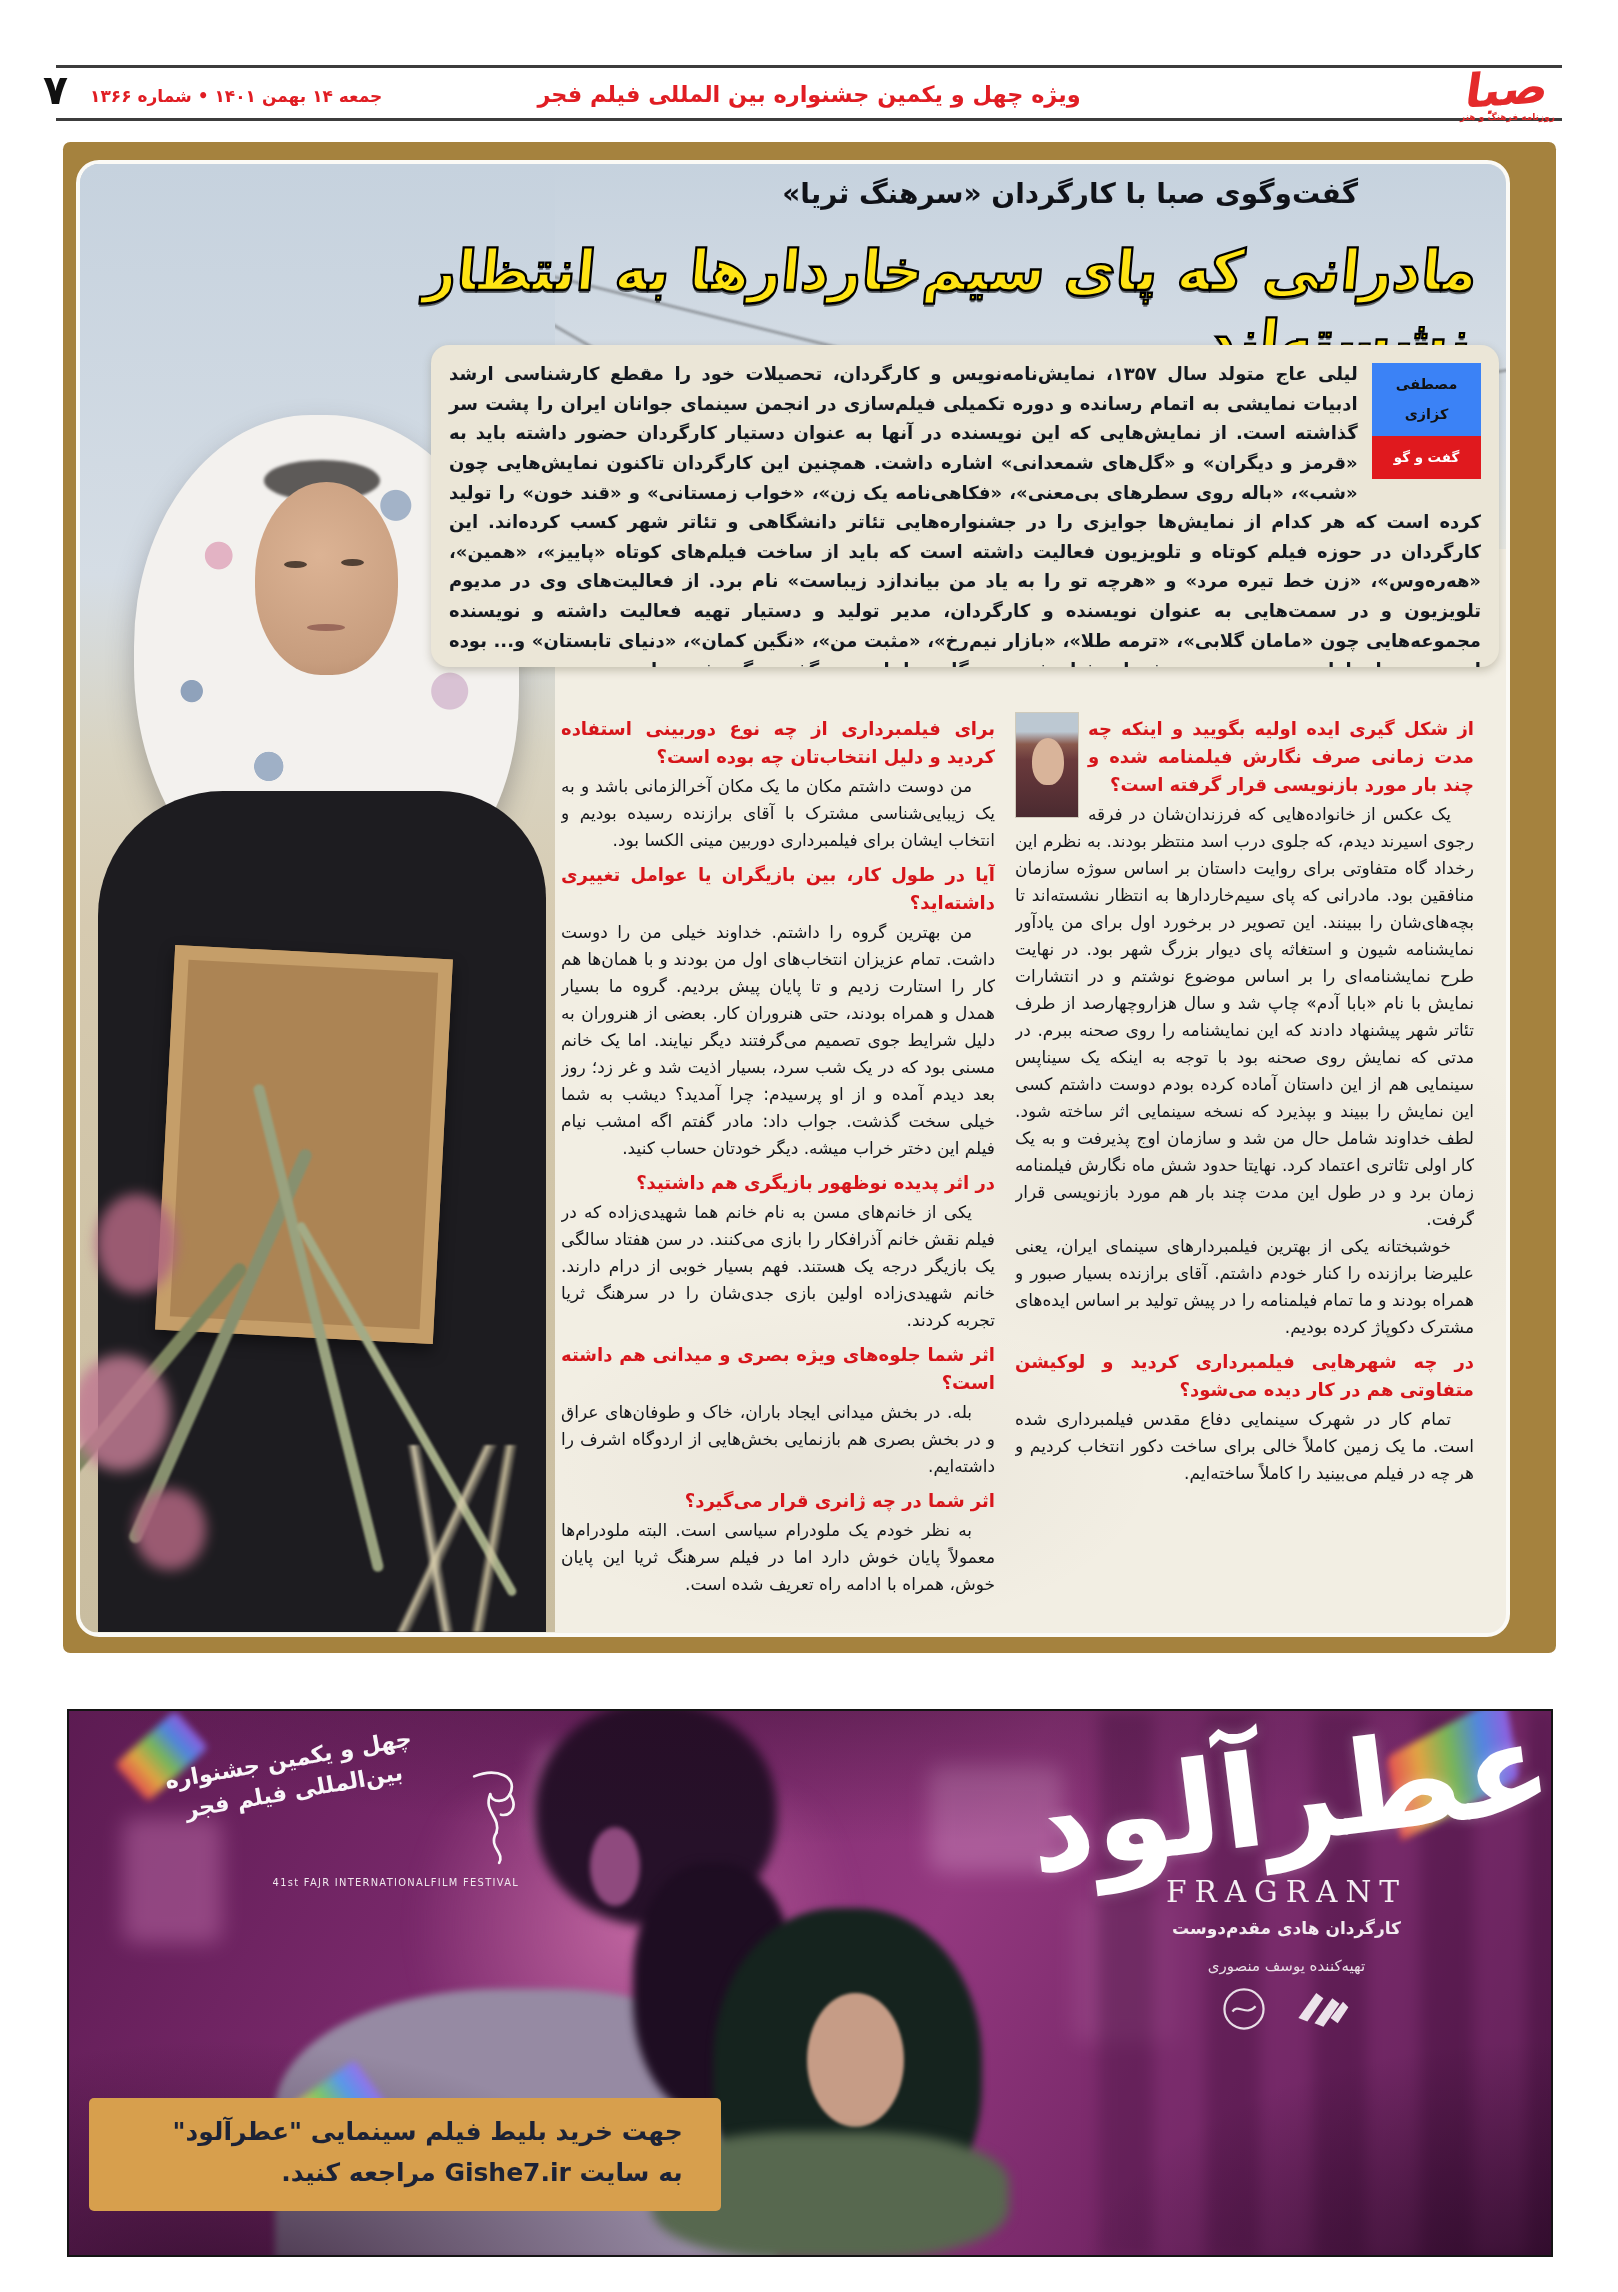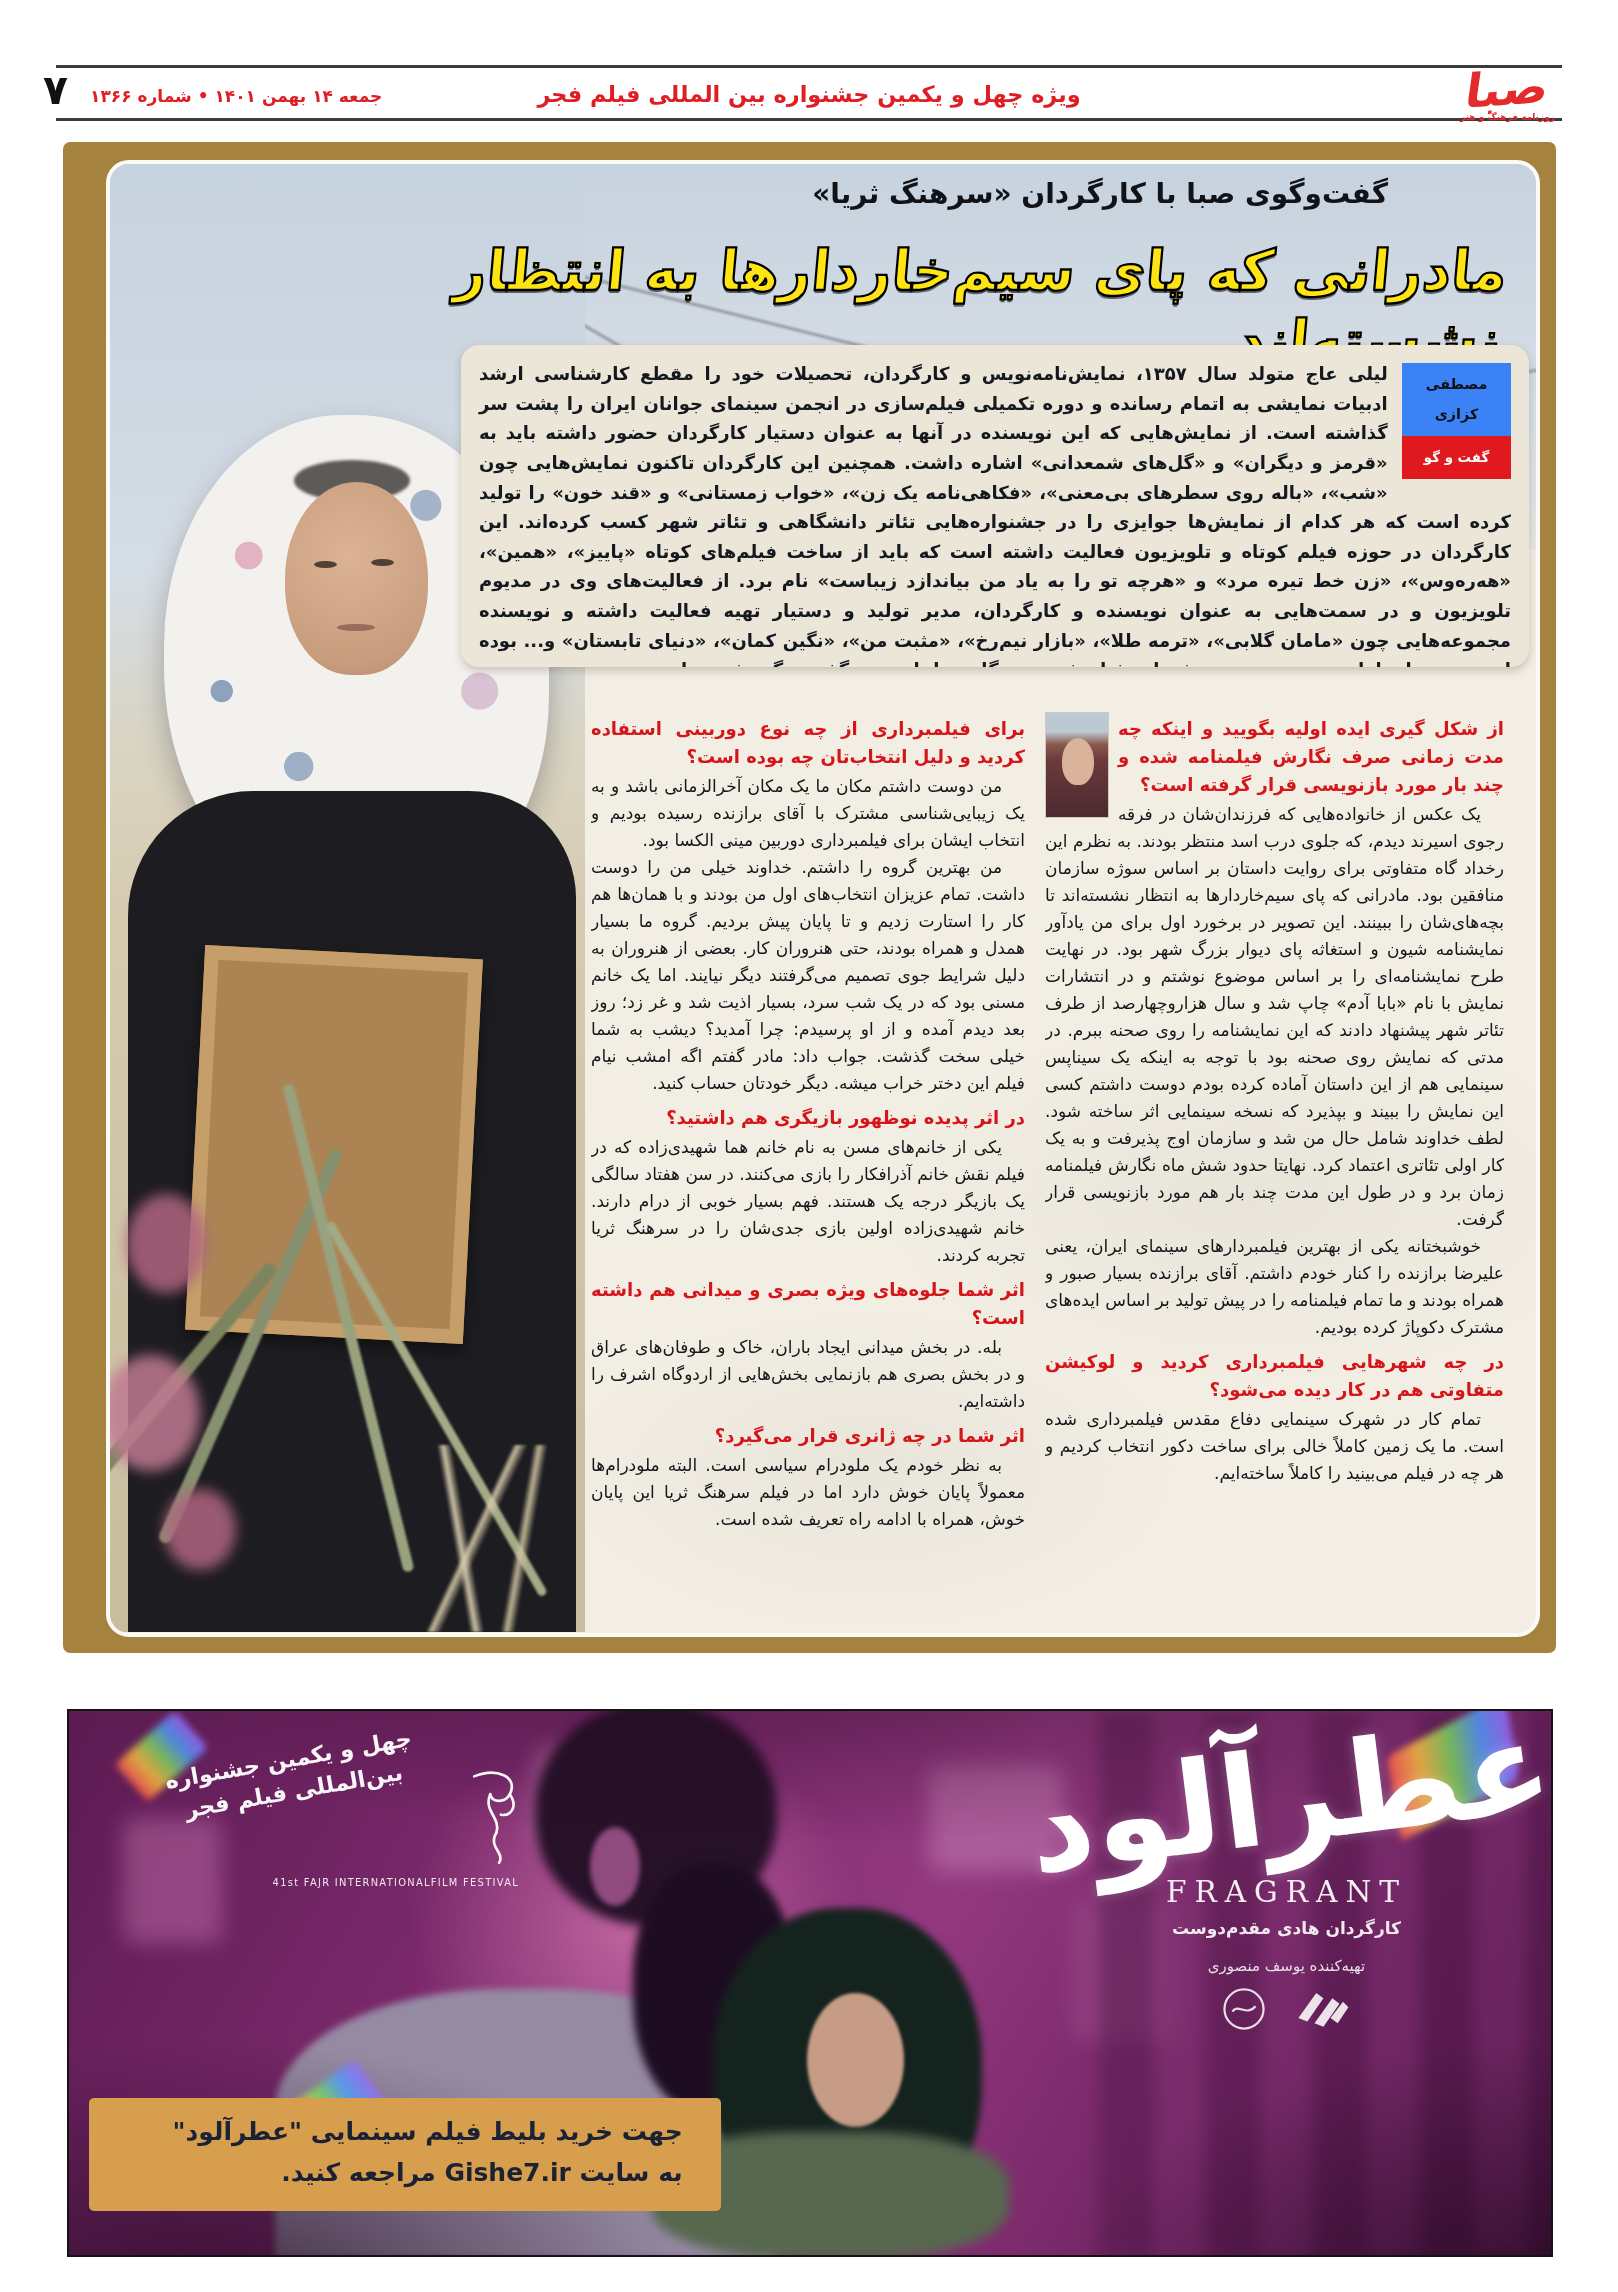--- a/index.html
+++ b/index.html
@@ -12,21 +12,21 @@
   .rule { position:absolute; left:56px; right:56px; height:2.7px; background:#3c3c3c; }
   .page-number { position:absolute; left:43px; top:66px; font-size:41px; font-weight:bold; color:#111; }
   .issue-info { position:absolute; left:90px; top:86px; font-size:17px; font-weight:bold; color:#e01d23; direction:rtl; }
   .section-title { position:absolute; left:50%; transform:translateX(-50%); top:81px; font-size:22.4px; font-weight:900; color:#e01d23; direction:rtl; white-space:nowrap; }
   .logo { position:absolute; right:57px; top:68px; width:107px; text-align:center; }
   .logo-word { font-size:47px; font-weight:900; color:#e42a2b; transform:skewX(-12deg) rotate(-4deg); display:inline-block; line-height:0.9; }
   .logo-tag { font-size:9px; color:#e42a2b; font-weight:bold; margin-top:1.8px; direction:rtl; }
 
   
   .gold-frame { position:absolute; left:63px; top:142px; width:1493px; height:1511px; background:#a5823e; border-radius:7.2px; }
-  .inner-panel { position:absolute; left:43px; top:18px; width:1434px; height:1477px; border:4.5px solid #fbfaf6; border-radius:23px; background:#f2eee3; overflow:hidden; }
+  .inner-panel { position:absolute; left:13px; top:18px; width:1434px; height:1477px; border:4.5px solid #fbfaf6; border-radius:23px; background:#f2eee3; overflow:hidden; }
 
   
   .sky-strip { position:absolute; left:0; top:0; width:100%; height:385px; background:linear-gradient(#c6d2de,#d9e0e7 70%,#e6e7e2); }
   .wire { position:absolute; height:2.7px; background:rgba(100,104,108,.55); filter:blur(0.9px); }
   .wire.w1 { left:-36px; top:107px; width:985px; transform:rotate(14deg); }
   .wire.w2 { left:179px; top:296px; width:1343px; transform:rotate(-9deg); }
   .wire.w3 { left:-54px; top:36px; width:627px; transform:rotate(30deg); }
 
   
   .photo-left { position:absolute; left:0; top:0; width:475px; height:1468px;
@@ -214,20 +214,21 @@
         <p class="q">از شکل گیری ایده اولیه بگویید و اینکه چه مدت زمانی صرف نگارش فیلمنامه شده و چند بار مورد بازنویسی قرار گرفته است؟</p>
         <p class="a">یک عکس از خانواده‌هایی که فرزندان‌شان در فرقه رجوی اسیرند دیدم، که جلوی درب اسد منتظر بودند. به نظرم این رخداد گاه متفاوتی برای روایت داستان بر اساس سوژه سازمان منافقین بود. مادرانی که پای سیم‌خاردارها به انتظار نشسته‌اند تا بچه‌های‌شان را ببینند. این تصویر در برخورد اول برای من یادآور نمایشنامه شیون و استغاثه پای دیوار بزرگ شهر بود. در نهایت طرح نمایشنامه‌ای را بر اساس موضوع نوشتم و در انتشارات نمایش با نام «بابا آدم» چاپ شد و سال هزاروچهارصد از طرف تئاتر شهر پیشنهاد دادند که این نمایشنامه را روی صحنه ببرم. در مدتی که نمایش روی صحنه بود با توجه به اینکه یک سیناپس سینمایی هم از این داستان آماده کرده بودم دوست داشتم کسی این نمایش را ببیند و بپذیرد که نسخه سینمایی اثر ساخته شود. لطف خداوند شامل حال من شد و سازمان اوج پذیرفت و به یک کار اولی تئاتری اعتماد کرد. نهایتا حدود شش ماه نگارش فیلمنامه زمان برد و در طول این مدت چند بار هم مورد بازنویسی قرار گرفت.</p>
         <p class="a">خوشبختانه یکی از بهترین فیلمبردارهای سینمای ایران، یعنی علیرضا برازنده را کنار خودم داشتم. آقای برازنده بسیار صبور و همراه بودند و ما تمام فیلمنامه را در پیش تولید بر اساس ایده‌های مشترک دکوپاژ کرده بودیم.</p>
         <p class="q">در چه شهرهایی فیلمبرداری کردید و لوکیشن متفاوتی هم در کار دیده می‌شود؟</p>
         <p class="a">تمام کار در شهرک سینمایی دفاع مقدس فیلمبرداری شده است. ما یک زمین کاملاً خالی برای ساخت دکور انتخاب کردیم و هر چه در فیلم می‌بینید را کاملاً ساخته‌ایم.</p>
       </div>
 
       <div class="col col-left">
         <p class="q">برای فیلمبرداری از چه نوع دوربینی استفاده کردید و دلیل انتخاب‌تان چه بوده است؟</p>
         <p class="a">من دوست داشتم مکان ما یک مکان آخرالزمانی باشد و به یک زیبایی‌شناسی مشترک با آقای برازنده رسیده بودیم و انتخاب ایشان برای فیلمبرداری دوربین مینی الکسا بود.</p>
+        <p class="q">آیا در طول کار، بین بازیگران یا عوامل تغییری داشته‌اید؟</p>
         <p class="a">من بهترین گروه را داشتم. خداوند خیلی من را دوست داشت. تمام عزیزان انتخاب‌های اول من بودند و با همان‌ها هم کار را استارت زدیم و تا پایان پیش بردیم. گروه ما بسیار همدل و همراه بودند، حتی هنروران کار. بعضی از هنروران به دلیل شرایط جوی تصمیم می‌گرفتند دیگر نیایند. اما یک خانم مسنی بود که در یک شب سرد، بسیار اذیت شد و غر زد؛ روز بعد دیدم آمده و از او پرسیدم: چرا آمدید؟ دیشب به شما خیلی سخت گذشت. جواب داد: مادر گفتم اگه امشب نیام فیلم این دختر خراب میشه. دیگر خودتان حساب کنید.</p>
         <p class="q">در اثر پدیده نوظهور بازیگری هم داشتید؟</p>
         <p class="a">یکی از خانم‌های مسن به نام خانم هما شهیدی‌زاده که در فیلم نقش خانم آذرافکار را بازی می‌کنند. در سن هفتاد سالگی یک بازیگر درجه یک هستند. فهم بسیار خوبی از درام دارند. خانم شهیدی‌زاده اولین بازی جدی‌شان را در سرهنگ ثریا تجربه کردند.</p>
         <p class="q">اثر شما جلوه‌های ویژه بصری و میدانی هم داشته است؟</p>
         <p class="a">بله. در بخش میدانی ایجاد باران، خاک و طوفان‌های عراق و در بخش بصری هم بازنمایی بخش‌هایی از اردوگاه اشرف را داشته‌ایم.</p>
         <p class="q">اثر شما در چه ژانری قرار می‌گیرد؟</p>
         <p class="a">به نظر خودم یک ملودرام سیاسی است. البته ملودرام‌ها معمولاً پایان خوش دارد اما در فیلم سرهنگ ثریا این پایان خوش، همراه با ادامه راه تعریف شده است.</p>
       </div>
 
     </div>

